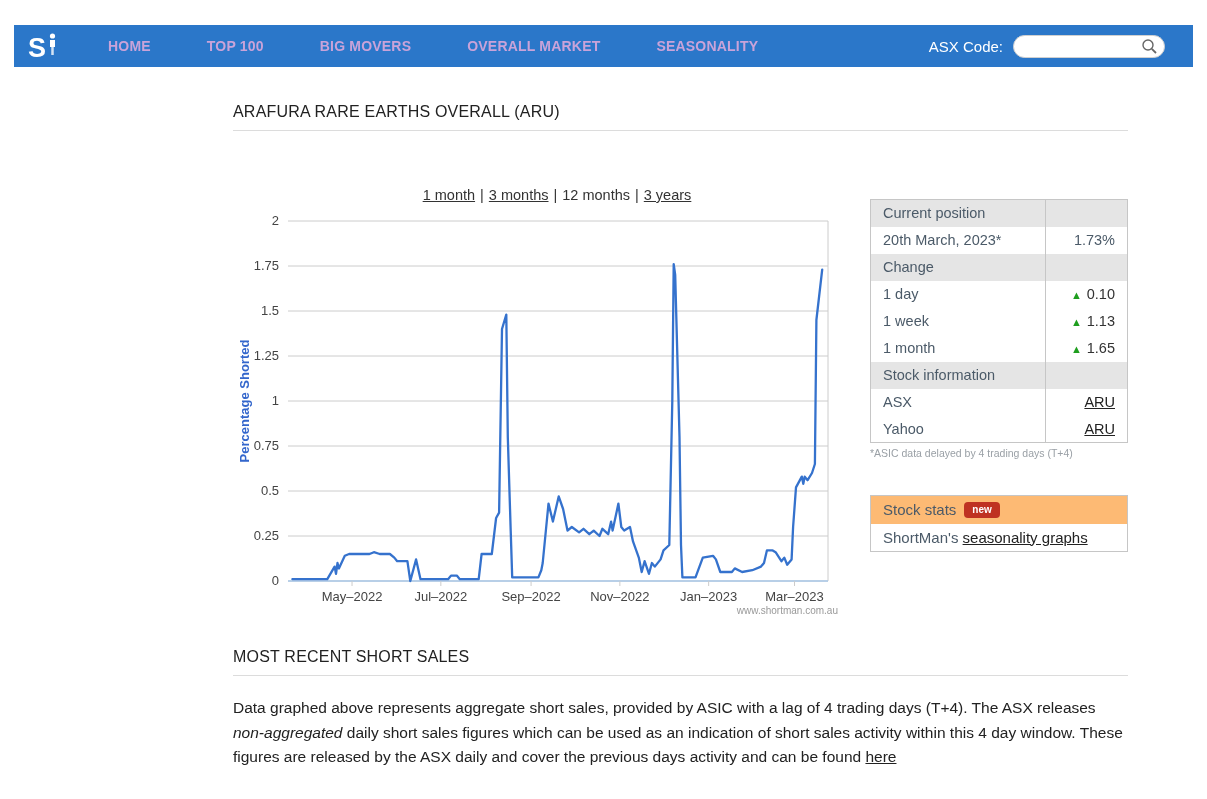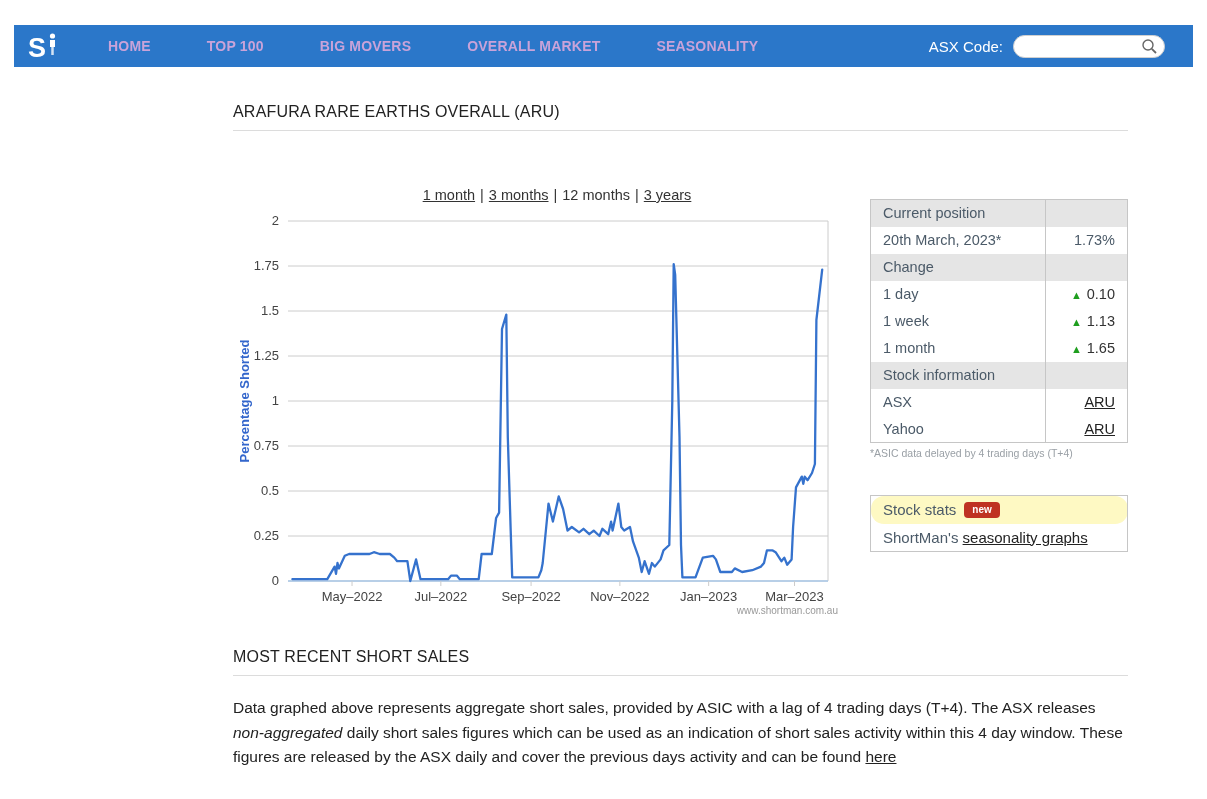--- a/index.html
+++ b/index.html
@@ -45,21 +45,21 @@
   table.info td{ height:27px; padding:0 12px; }
   table.info td.val{ width:82px; border-left:1px solid #c6c6c6; text-align:right; }
   table.info tr.hdr td{ background:#e5e5e5; }
   .tri{ color:#1e9e1e; font-size:11px; margin-right:5px; }
   .chg{ color:#333; }
   a.tbl-link{ color:#222; text-decoration:underline; cursor:pointer; }
   .footnote{ font-size:10.5px; color:#9aa0a6; margin-top:4px; }
 
   table.stats{ width:258px; border-collapse:collapse; border:1px solid #c6c6c6; font-size:15px; color:#4b5a68; margin-top:36px;}
   table.stats td{ height:28px; padding:0 12px; }
-  table.stats tr.hdr td{ background:#fef9c3;border-radius:13px; }
+  table.stats tr.hdr td{ background:#fdba74; }
   .badge{ background:#bf3222; color:#fff; font-size:10px; font-weight:bold; border-radius:4px; padding:2px 8px 3px; margin-left:8px; vertical-align:2px;}
 
   
   .bottom{ margin-top:32px; }
   .bottom p{ margin-top:20px; font-size:15.5px; color:#222; line-height:24.5px; }
   .bottom p em{ font-style:italic; }
   .bottom p a{ color:#222; text-decoration:underline; cursor:pointer; }
 </style>
 </head>
 <body>

